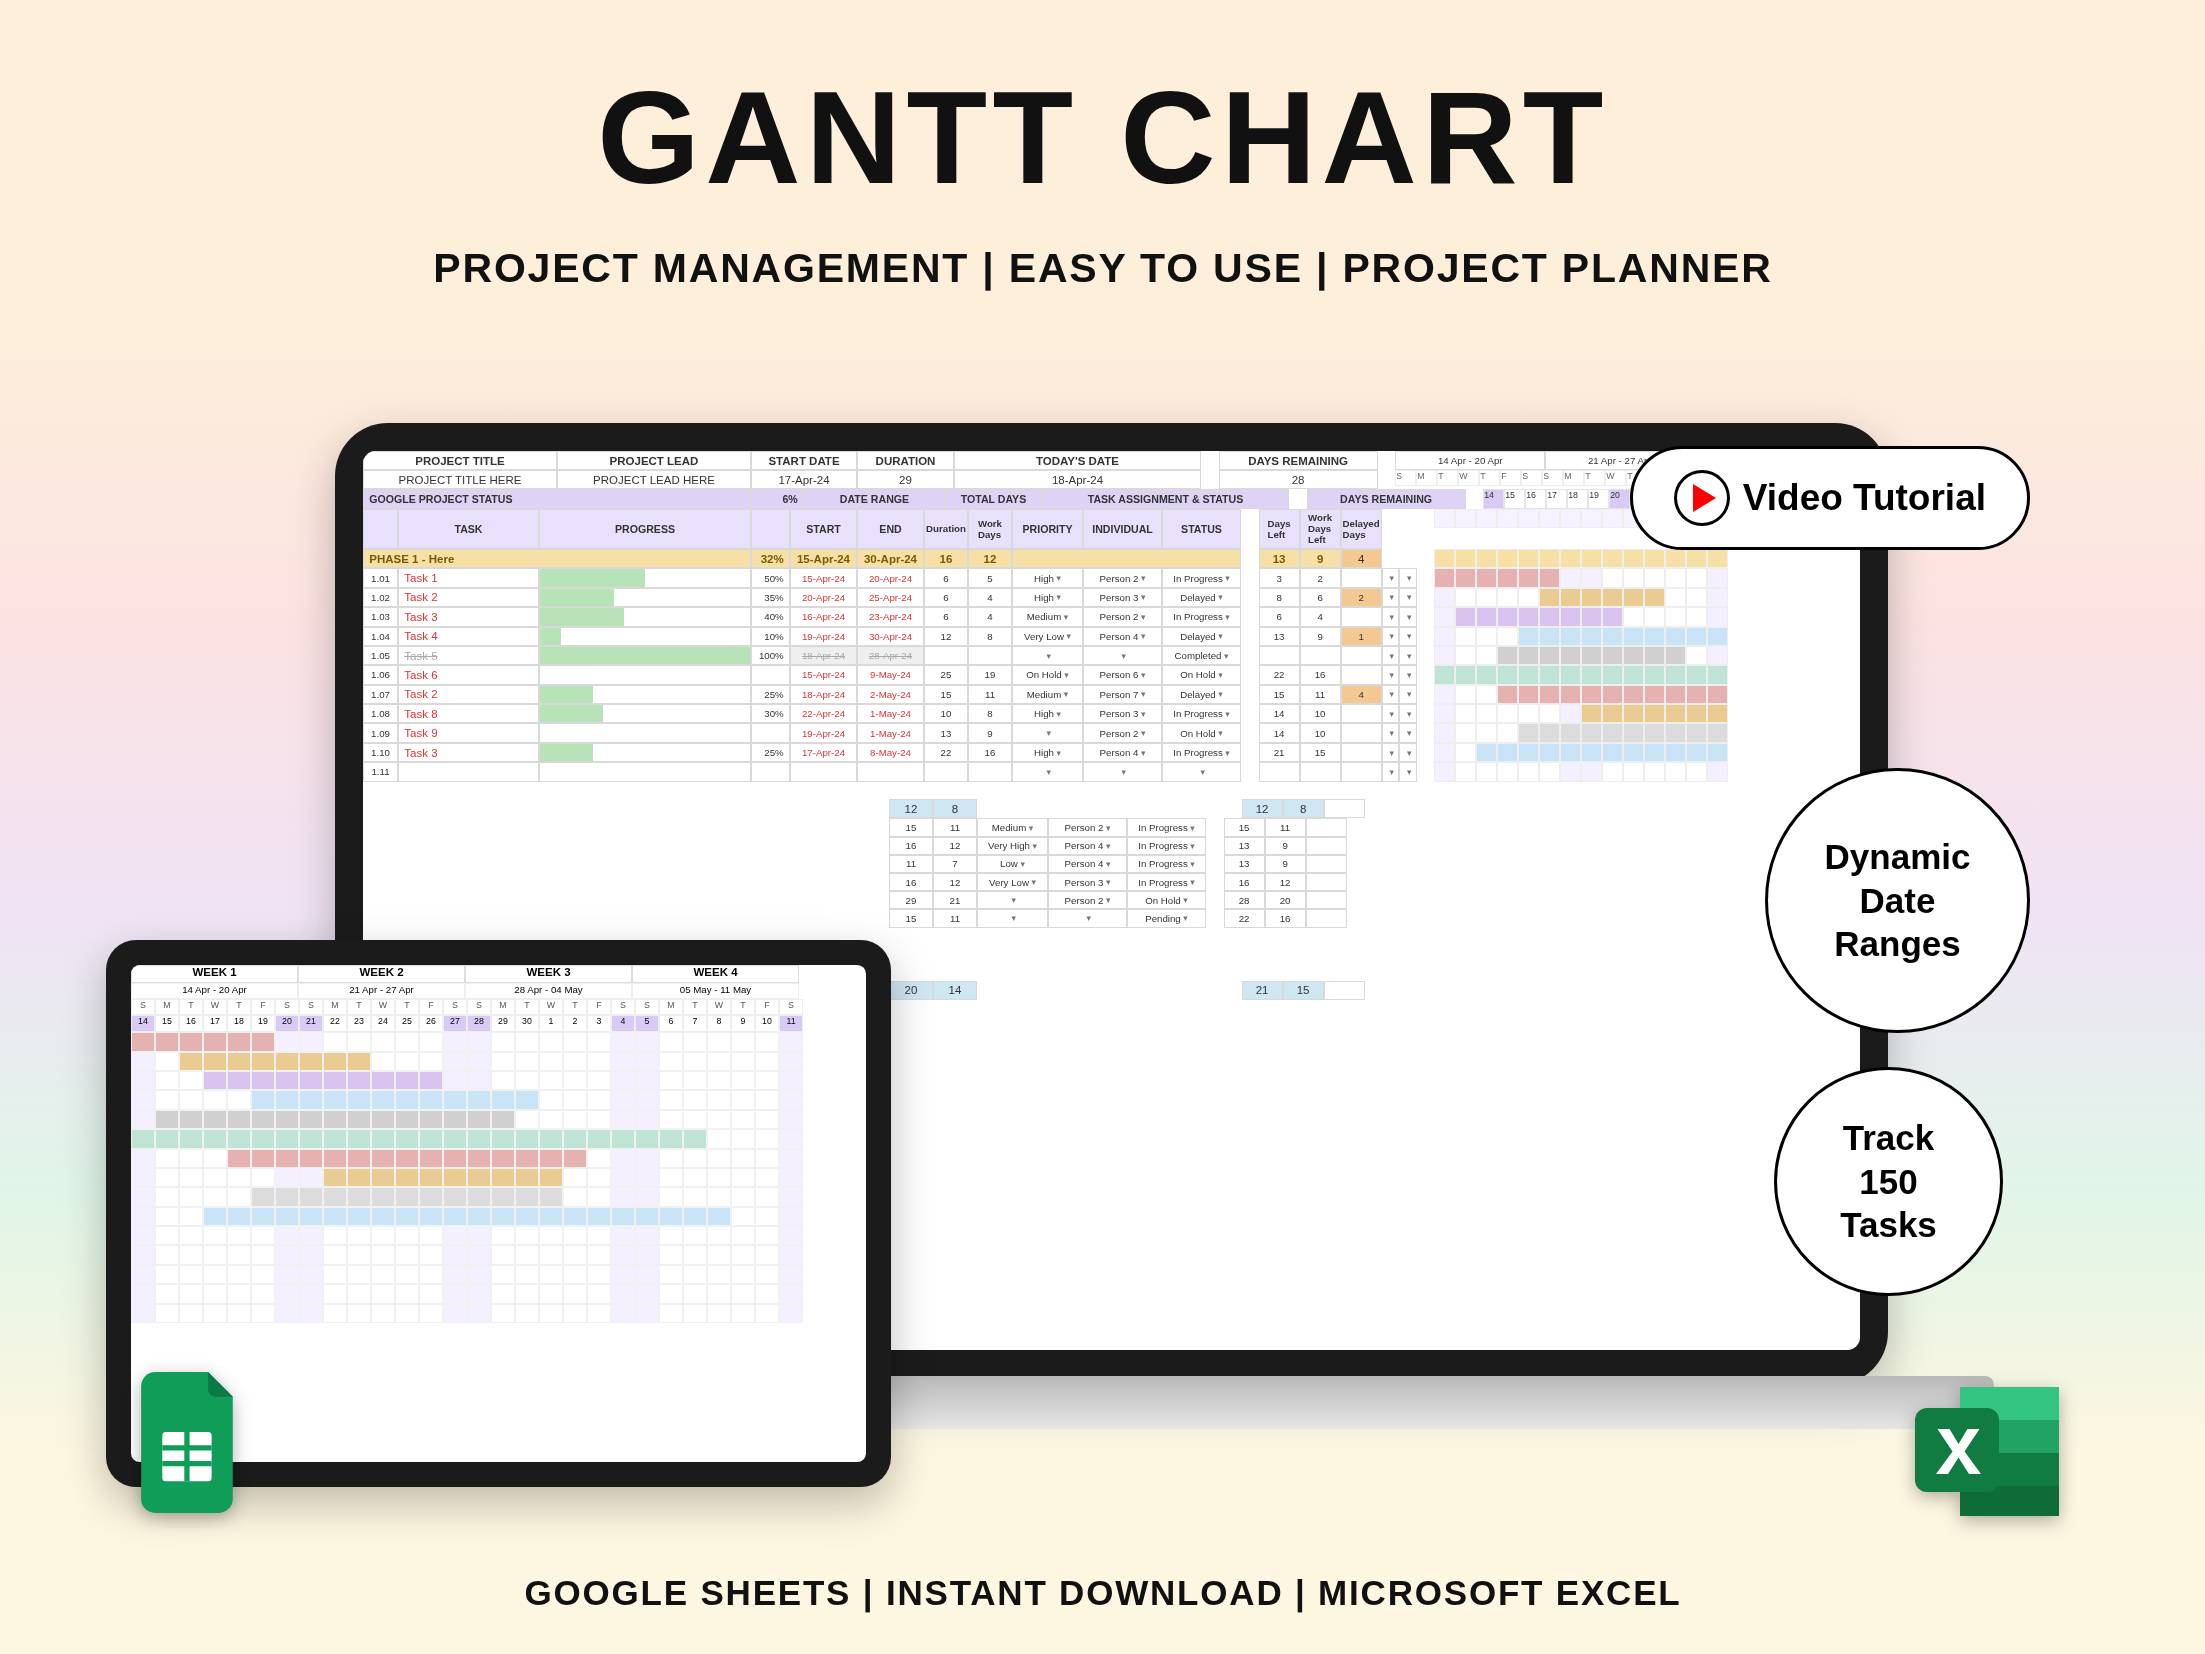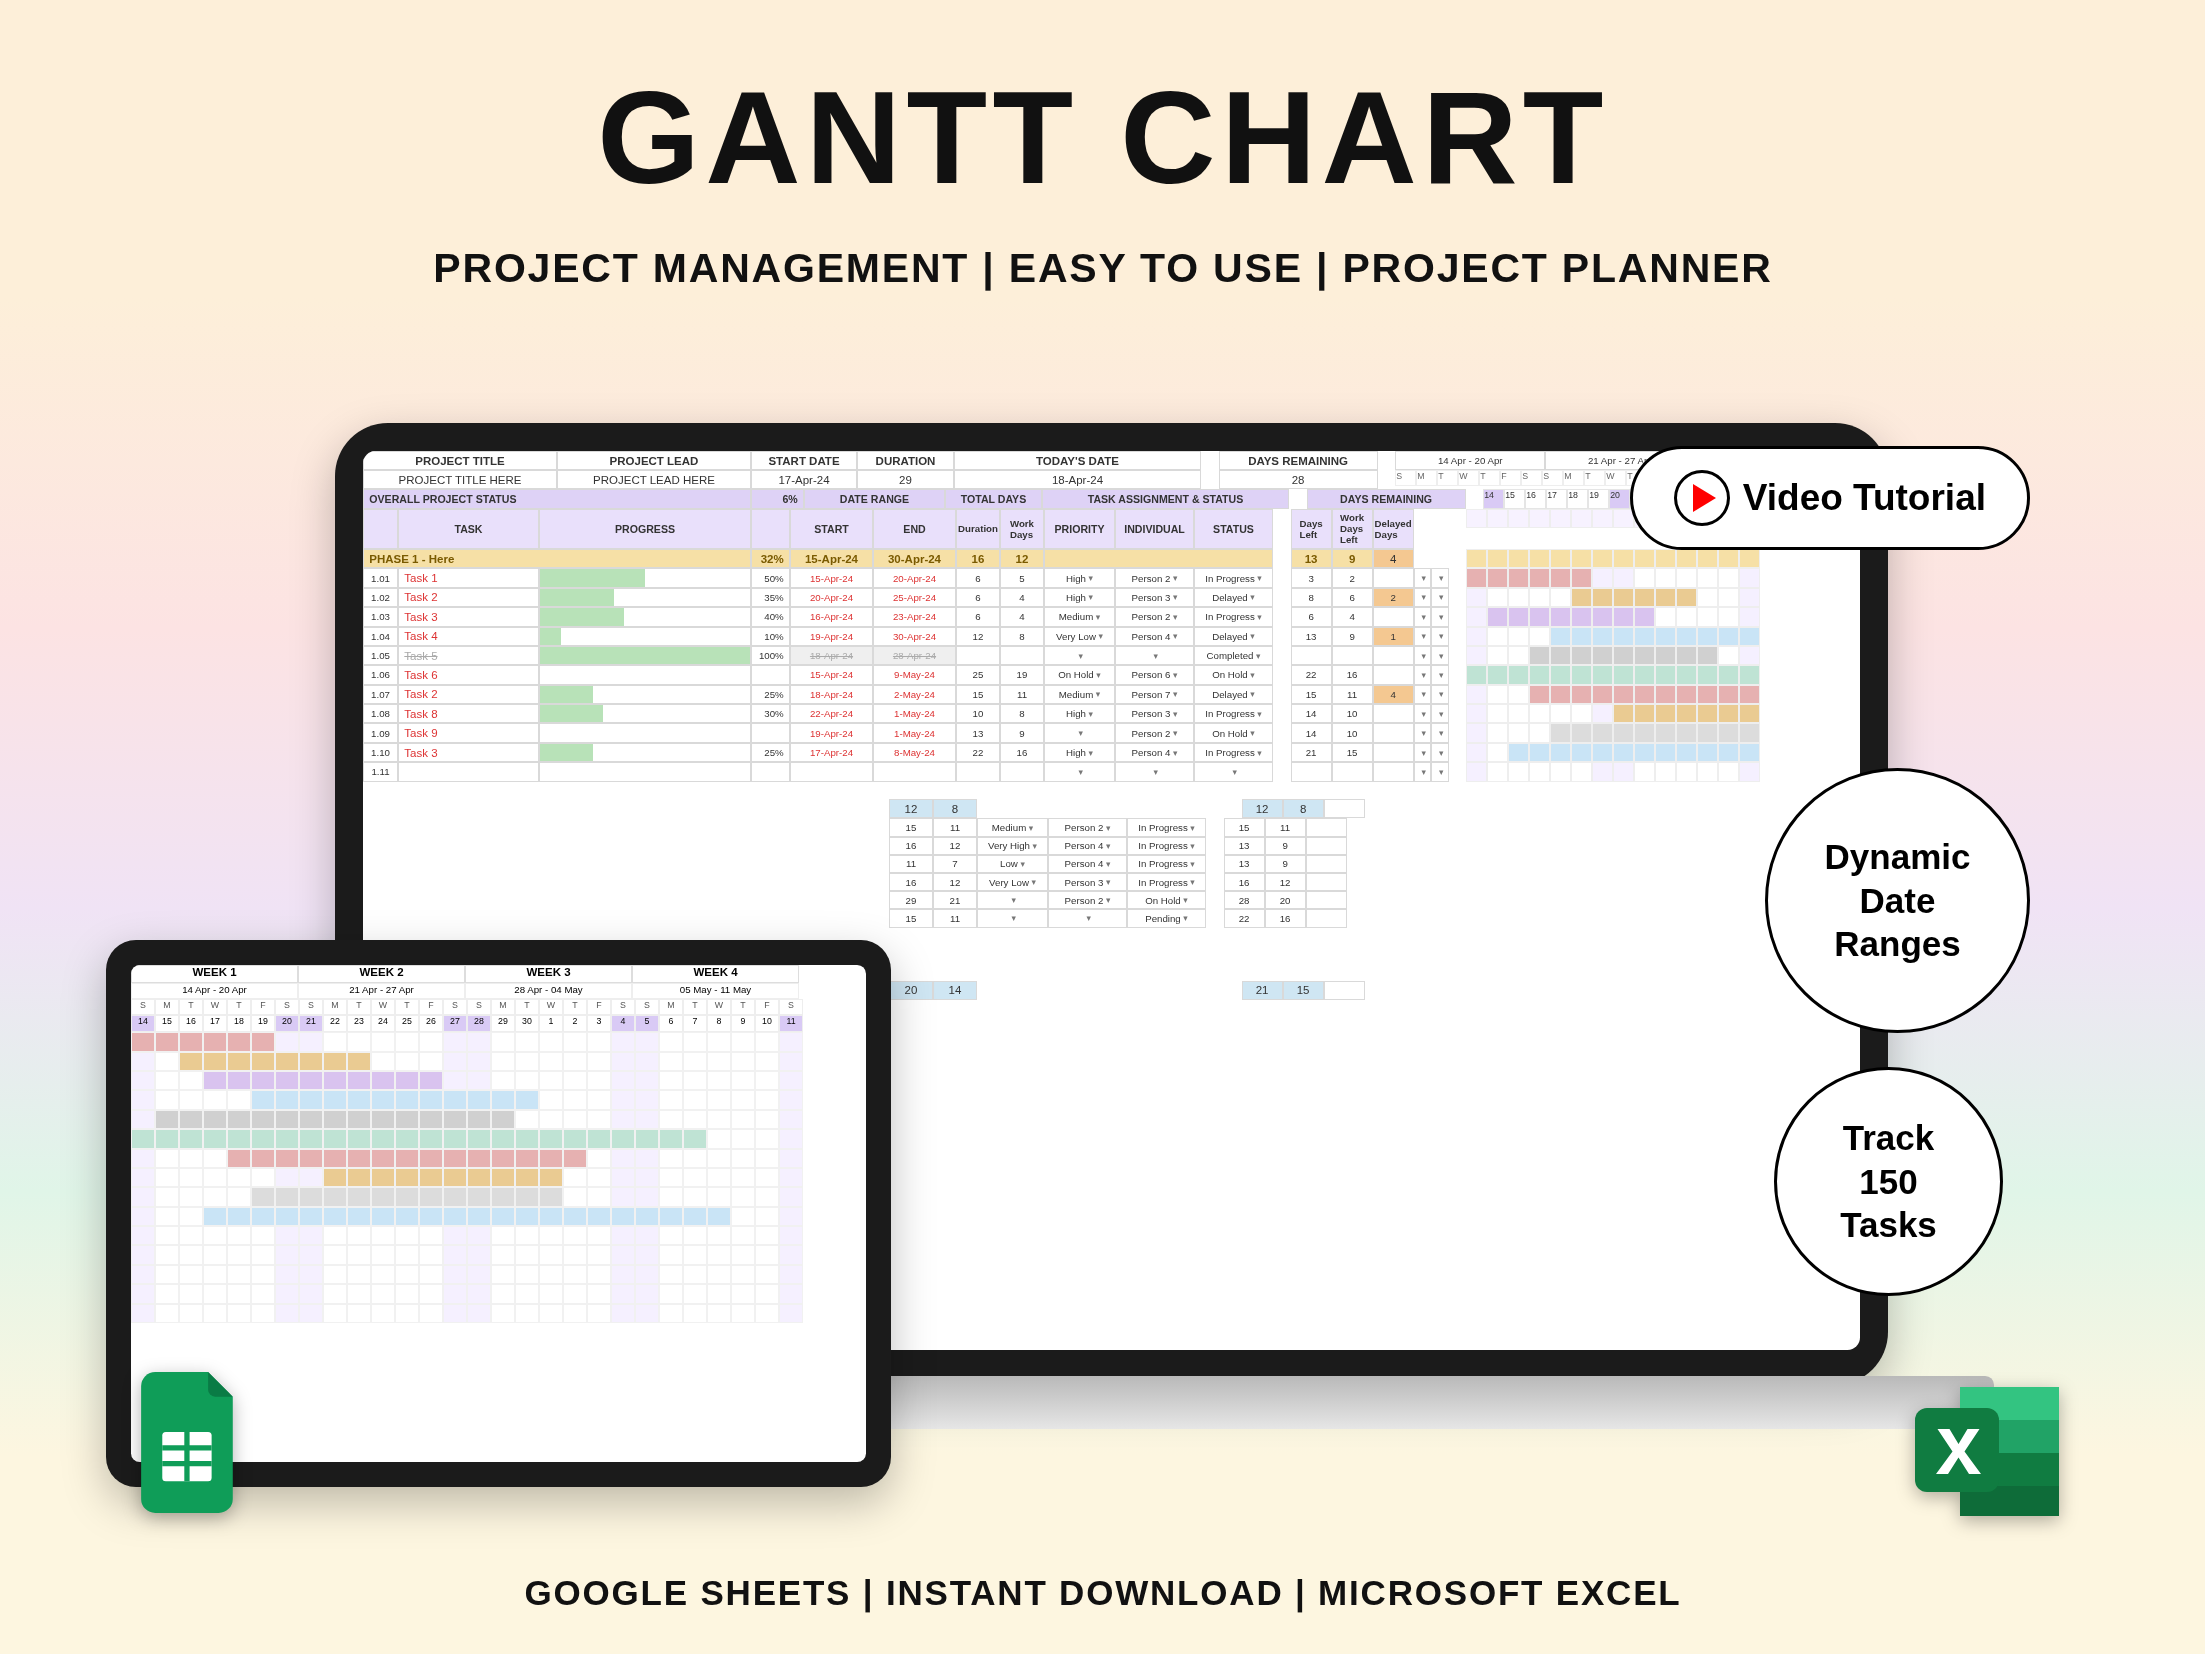--- a/index.html
+++ b/index.html
@@ -111,21 +111,21 @@
   .day { width:21px; min-width:21px; height:19.4px; border:0.9px solid #e5e5e5; font-size:8.8px; }
   .dow { width:21px; min-width:21px; height:16px; border:0.9px solid #eee; font-size:8.8px; color:#666; }
   .weekend { background:#d9caf5; }
 
   .gantt-cell { width:21px; min-width:21px; height:19.4px; border:0.9px solid #eee; }
 
   .drop::after { content:"▾"; font-size:8.8px; color:#777; margin-left:2.6px; }
 
   
   .w-idx{width:35px;} .w-task{width:141px;} .w-pct{width:39px;}
-  .w-date{width:83px;} .w-num{width:44px;}
+  .w-date{width:67px;} .w-num{width:44px;}
   .w-pri{width:71px;} .w-ind{width:79px;} .w-stat{width:79px;}
   .w-dl{width:41px;}
 
   
   .timeline h1 { color:#7a4fe0; font-size:30px; font-weight:800; letter-spacing:1.8px; padding:8.8px 10.6px 3.5px; }
   .tl-dow { width:24px; min-width:24px; height:16px; font-size:8.8px; color:#555; border:0.9px solid #eee; text-align:center;}
   .tl-day { width:24px; min-width:24px; height:17.6px; font-size:8.8px; border:0.9px solid #eee; text-align:center;}
   .tl-cell{ width:24px; min-width:24px; height:19.4px; border:0.9px solid #f1f1f1; }
   .tl-week{ height:17.6px; font-size:11.5px; font-weight:700; border:0.9px solid #ddd; text-align:center;}
   .tl-range{ height:16px; font-size:9.7px; border:0.9px solid #eee; text-align:center;}
@@ -188,21 +188,21 @@
             <div class="dow ">S</div>
             <div class="dow ">S</div>
             <div class="dow ">M</div>
             <div class="dow ">T</div>
             <div class="dow ">W</div>
             <div class="dow ">T</div>
             <div class="dow ">F</div>
             <div class="dow ">S</div>
           </div>
           <div class="grid-row">
-    <div class="cell hdr-purple" style="width:388px;justify-content:flex-start">OVERALL PROJECT STATUS</div>
+    <div class="cell hdr-purple" style="width:388px;justify-content:flex-start">GOOGLE PROJECT STATUS</div>
     <div class="cell hdr-purple right" style="width:53px">6%</div>
     <div class="cell hdr-purple" style="width:141px">DATE RANGE</div>
     <div class="cell hdr-purple" style="width:97px">TOTAL DAYS</div>
     <div class="cell hdr-purple" style="width:247px">TASK ASSIGNMENT &amp; STATUS</div>
     <div style="width:17.6px"></div>
     <div class="cell hdr-purple" style="width:159px">DAYS REMAINING</div>
     <div style="width:17.6px"></div>
             <div class="day weekend">14</div>
             <div class="day ">15</div>
             <div class="day ">16</div>

